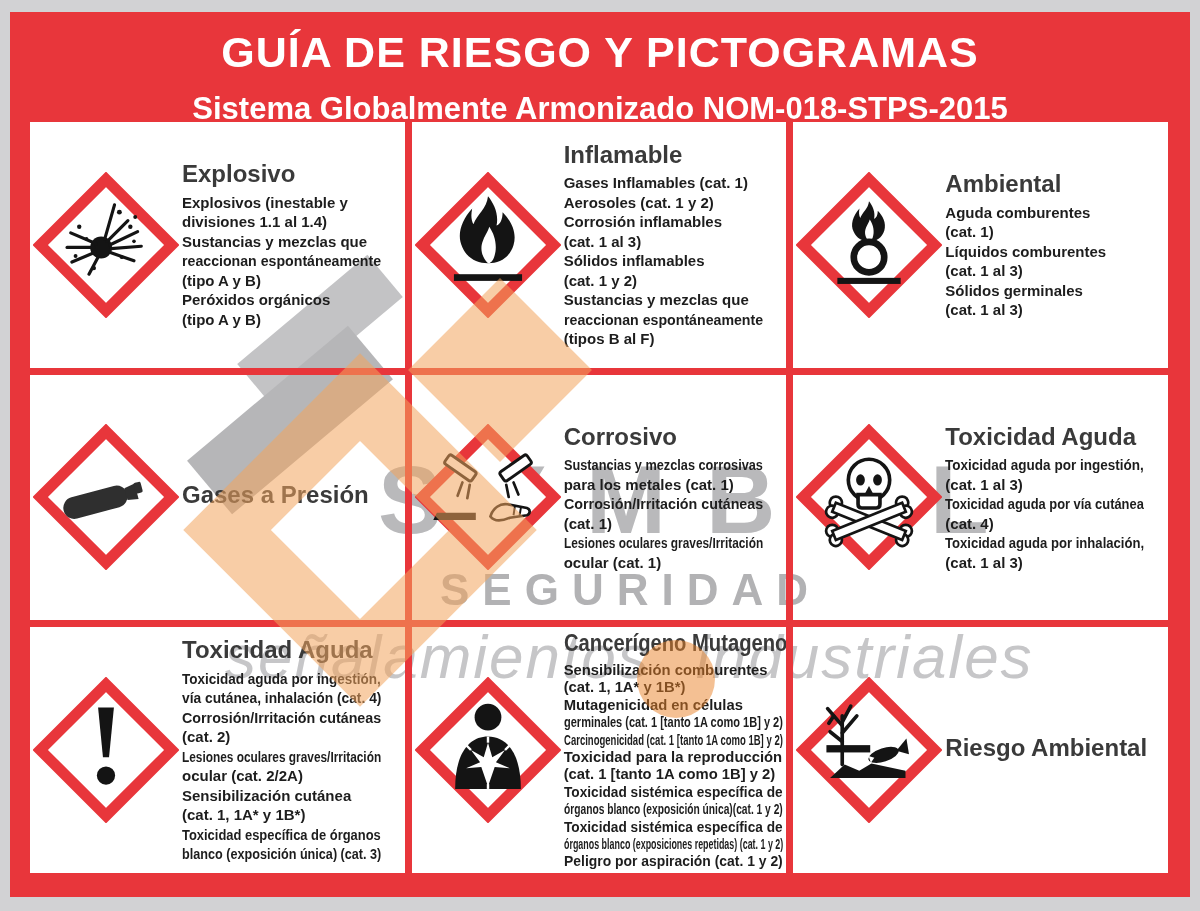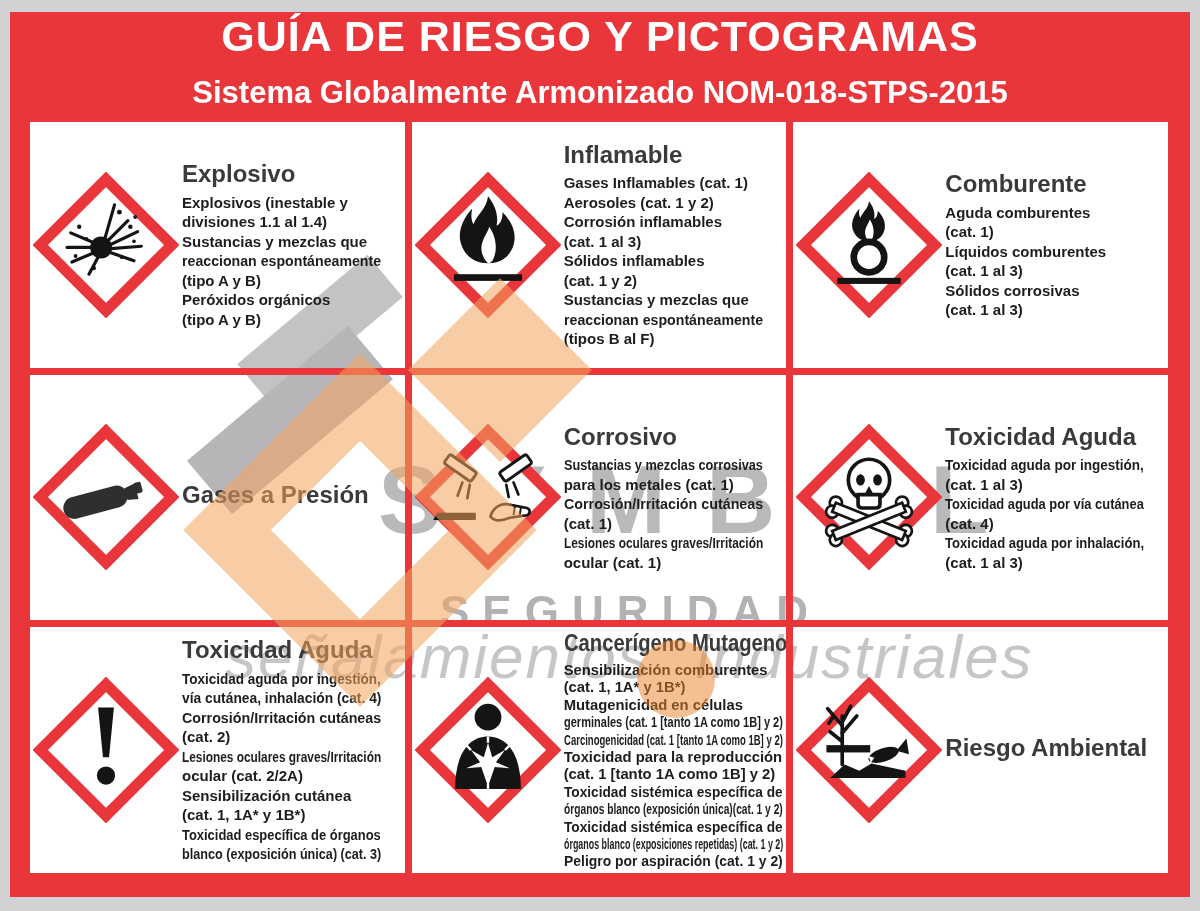--- a/index.html
+++ b/index.html
@@ -8,21 +8,21 @@
     --wm-gray:#b9b9bb; --wm-gray-light:#c6c6c8;
   }
   *{margin:0;padding:0;box-sizing:border-box}
   html,body{width:1200px;height:911px;overflow:hidden;background:var(--page-bg);
     font-family:"Liberation Sans","DejaVu Sans",sans-serif;}
   .page{position:relative;width:1200px;height:911px;background:var(--page-bg);}
   .poster{position:absolute;left:10px;top:12px;width:1180px;height:885px;background:var(--poster-red);}
 
   
   .header{position:absolute;left:0;top:0;width:100%;height:110px;text-align:center;color:#fff;}
-  .header .h-title{font-size:43px;font-weight:700;letter-spacing:1px;}
+  .header .h-title{font-size:43px;font-weight:700;letter-spacing:1px;margin-top:16px;}
   .header .h-sub{font-size:31px;font-weight:700;margin-top:14px;}
 
   
   .grid-area{position:absolute;left:20px;top:110px;width:1138px;height:751px;
     display:grid;grid-template-columns:repeat(3,1fr);grid-template-rows:repeat(3,1fr);gap:7px;}
   .cell{background:var(--cell-bg);display:flex;align-items:center;overflow:hidden;position:relative;}
   .cell .picto{width:152px;flex:none;display:flex;justify-content:center;align-items:center;position:relative;z-index:2;}
   .cell .picto svg{width:146px;height:146px;display:block;}
   .cell .text{flex:1;min-width:0;padding-right:4px;position:relative;z-index:2;}
   .cell-title{font-size:24px;font-weight:700;color:var(--title-color);line-height:1.15;margin-bottom:5px;}
@@ -37,21 +37,21 @@
   .h1{top:calc((100% - 14px)/3);} .h2{top:calc((100% - 14px)/3*2 + 7px);}
 
   
   .wm-under{position:absolute;inset:0;z-index:1;pointer-events:none;overflow:hidden;}
   .wm-chevron{position:absolute;}
   .c1{left:225px;top:291px;width:170px;height:55px;background:#c3c3c5;transform:rotate(-40deg);}
   .c2{left:175px;top:373px;width:210px;height:70px;background:#b6b6b8;transform:rotate(-40deg);}
   .wm-brand{position:absolute;left:368px;top:440px;font-size:96px;font-weight:700;
     letter-spacing:40px;color:var(--wm-gray);line-height:1;}
   .wm-brand2{position:absolute;left:430px;top:556px;font-size:44px;font-weight:700;
-    letter-spacing:13px;color:#b2b2b4;line-height:1;margin-top:22px;}
+    letter-spacing:13px;color:#b2b2b4;line-height:1;}
   .wm-tagline{position:absolute;left:215px;top:608px;font-size:62px;font-style:italic;
     color:var(--wm-gray-light);word-spacing:26px;letter-spacing:2px;line-height:1.2;}
 
   
   .wm-over{position:absolute;inset:0;z-index:5;pointer-events:none;overflow:hidden;}
   .wm-diamond-piece{position:absolute;left:425px;top:293px;width:130px;height:130px;
     background:rgba(242,164,93,.55);transform:rotate(45deg);}
   .wm-diamond-ring{position:absolute;left:225px;top:393px;width:250px;height:250px;
     border:62px solid rgba(242,164,93,.55);transform:rotate(45deg);}
   .wm-circle{position:absolute;left:627px;top:628px;width:78px;height:78px;border-radius:50%;
@@ -157,27 +157,27 @@
             <polygon class="diamond" points="60,6 114,60 60,114 6,60"></polygon>
             <g transform="translate(24,12) scale(0.6)">
               <path class="ink" d="M60,20 C59,30 51,35 48,43 C46,39 46,35 47,30 C38,40 34,52 39,62 C43,71 51,75 60,75 C70,75 78,70 81,60 C84,50 79,40 72,33 C72,39 70,43 67,44 C69,35 65,26 60,20 Z"></path>
               <path d="M60,75 C55,70 53,63 56,56 C58,51 60,49 61,45 C66,52 68,62 65,70 C64,73 62,75 60,75 Z" fill="#fff"></path>
             </g>
             <circle class="ink-s" cx="60" cy="70" r="12.5" stroke-width="5.5"></circle>
             <rect class="ink" x="34" y="87" width="52" height="5"></rect>
           </svg>
         </div>
         <div class="text">
-          <div class="cell-title fit">Comburente</div>
+          <div class="cell-title fit">Ambiental</div>
           <div class="cell-lines">
               <div class="line fit">Aguda comburentes</div>
               <div class="line fit">(cat. 1)</div>
               <div class="line fit">Líquidos comburentes</div>
               <div class="line fit">(cat. 1 al 3)</div>
-              <div class="line fit">Sólidos corrosivas</div>
+              <div class="line fit">Sólidos germinales</div>
               <div class="line fit">(cat. 1 al 3)</div>
             </div>
         </div>
       </div>
 
       <div class="cell">
         <div class="picto">
           <svg viewBox="0 0 120 120">
             <polygon class="diamond" points="60,6 114,60 60,114 6,60"></polygon>
             <g transform="rotate(-15 60 62)" fill="#2f2f2f">

